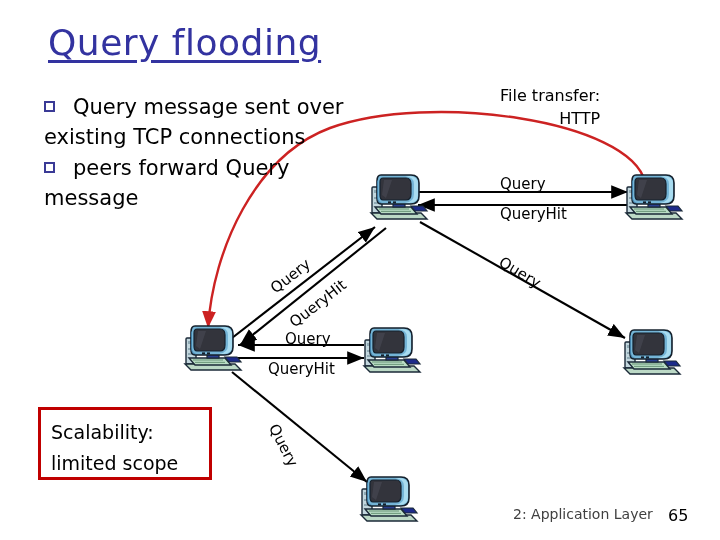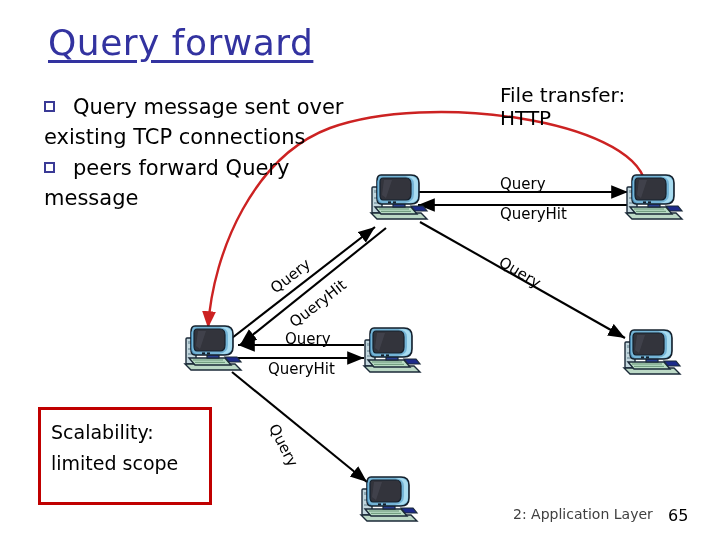--- a/index.html
+++ b/index.html
@@ -70,22 +70,23 @@
   
   .caption {
     position: absolute;
     font-family: "DejaVu Sans", sans-serif;
     color: #000000;
     white-space: nowrap;
   }
   #file-transfer-label {
     left: 500px;
     top: 84px;
-    font-size: 20px;
+    font-size: 16px;
     line-height: 23px;
+    text-align: right;
   }
 
   
   .edge-label {
     position: absolute;
     font-family: "DejaVu Sans", sans-serif;
     font-size: 15px;
     color: #000000;
     white-space: nowrap;
   }
@@ -114,21 +115,21 @@
     left: 281px; top: 421px;
     transform: rotate(63deg);
   }
 
   
   #scalability-box {
     position: absolute;
     left: 38px;
     top: 407px;
     width: 174px;
-    height: 98px;
+    height: 73px;
     border: 3px solid #c00000;
     box-sizing: border-box;
     background: #ffffff;
   }
   #scalability-text {
     font-family: "DejaVu Sans", sans-serif;
     font-size: 19px;
     line-height: 31px;
     color: #000000;
     padding: 7px 0 0 10px;
@@ -247,21 +248,21 @@
     </g>
 
     <use href="#pc" x="397" y="196"></use>
     <use href="#pc" x="652" y="196"></use>
     <use href="#pc" x="211" y="347"></use>
     <use href="#pc" x="390" y="349"></use>
     <use href="#pc" x="650" y="351"></use>
     <use href="#pc" x="387" y="498"></use>
   </svg>
 
-  <div id="title">Query forward</div>
+  <div id="title">Query flooding</div>
 
   <div id="bullets">
     <div class="bullet-block">
       <span class="bullet-marker"></span><span class="bullet-text">Query message sent over existing TCP connections</span>
     </div>
     <div class="bullet-block">
       <span class="bullet-marker"></span><span class="bullet-text">peers forward Query message</span>
     </div>
   </div>
 

